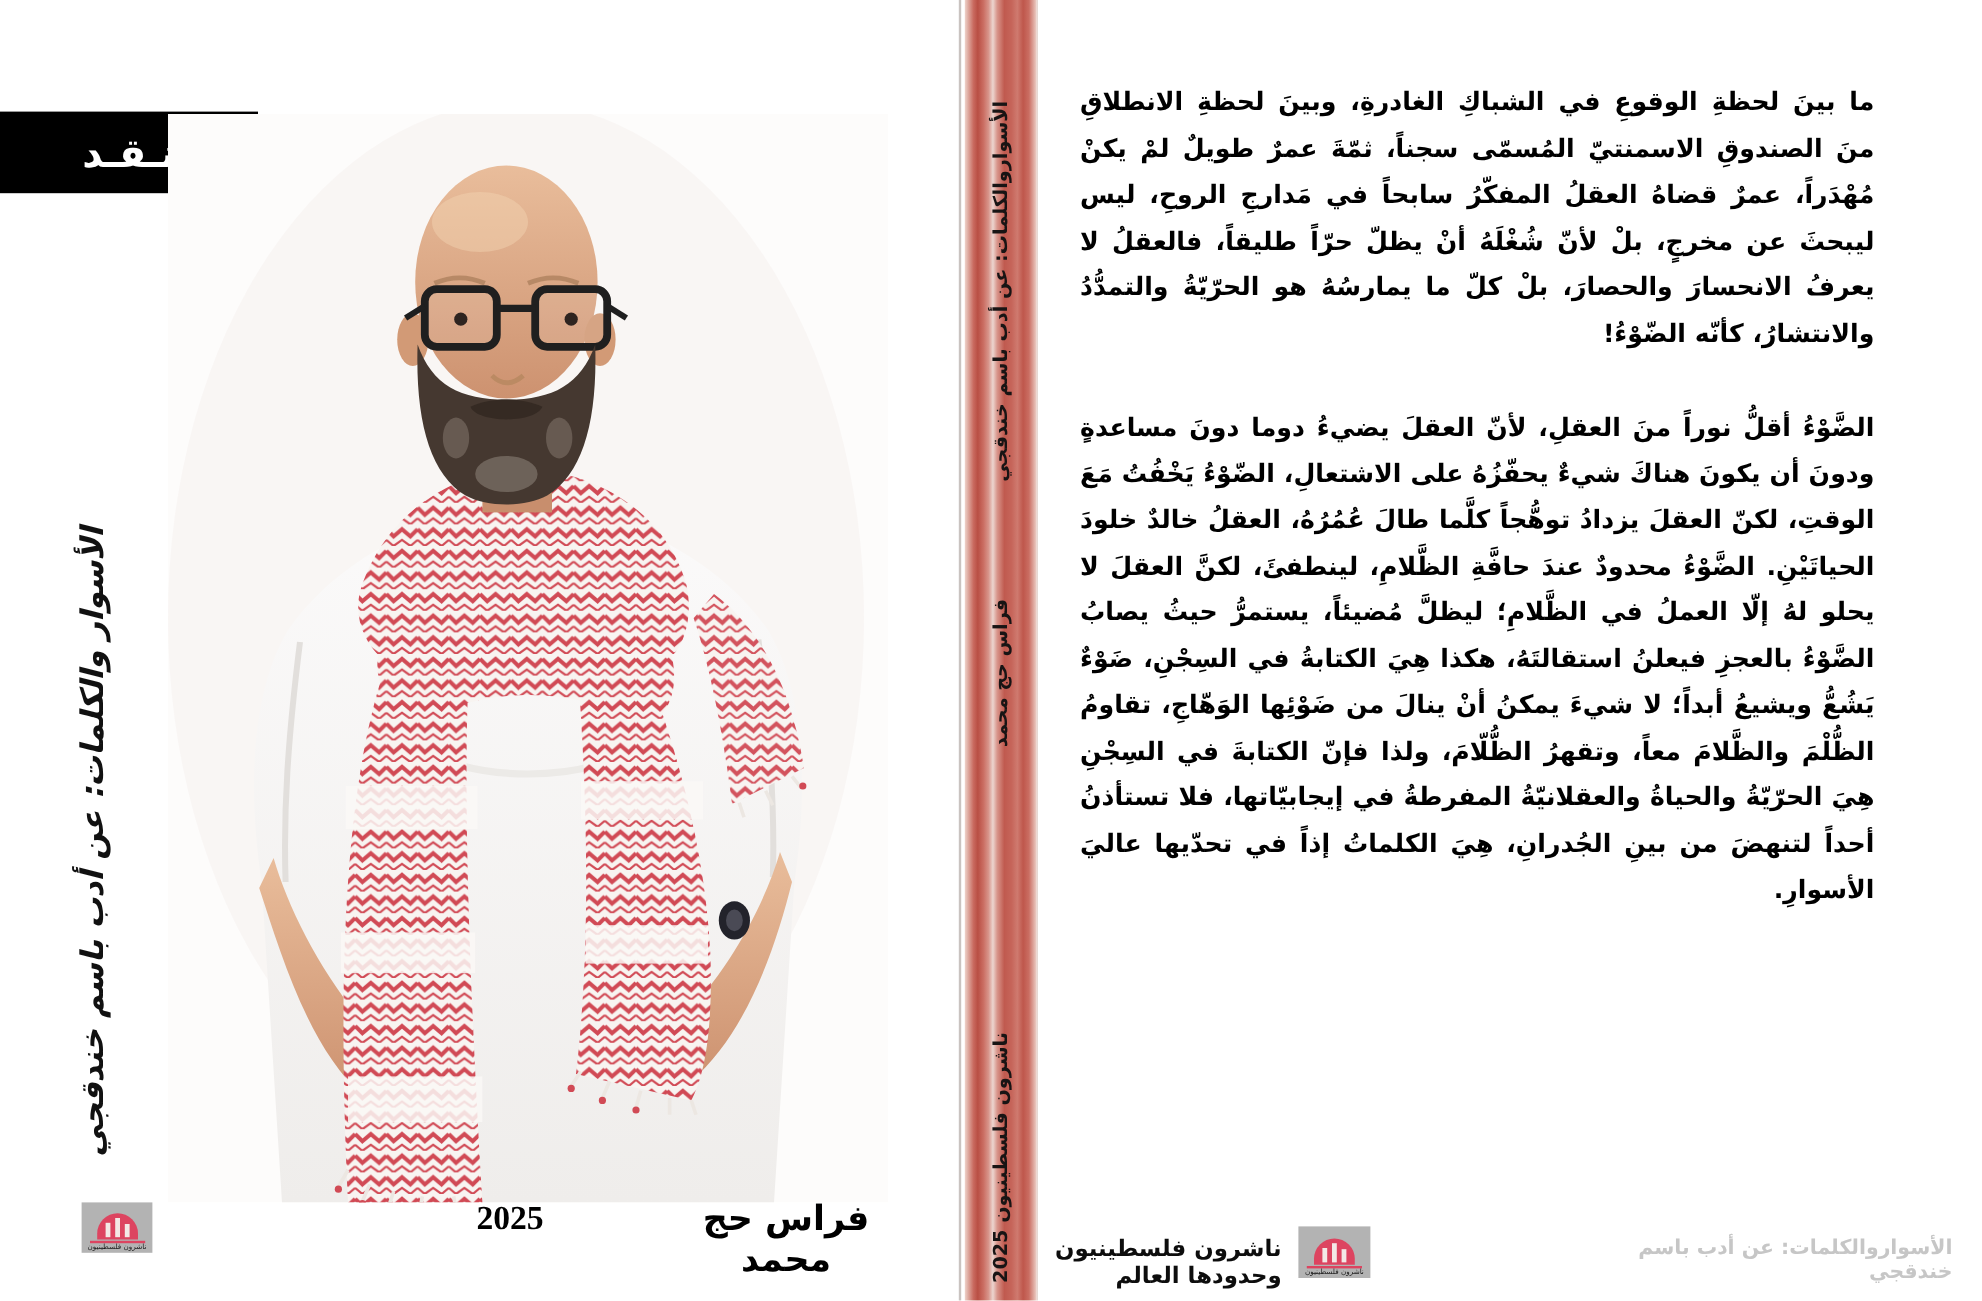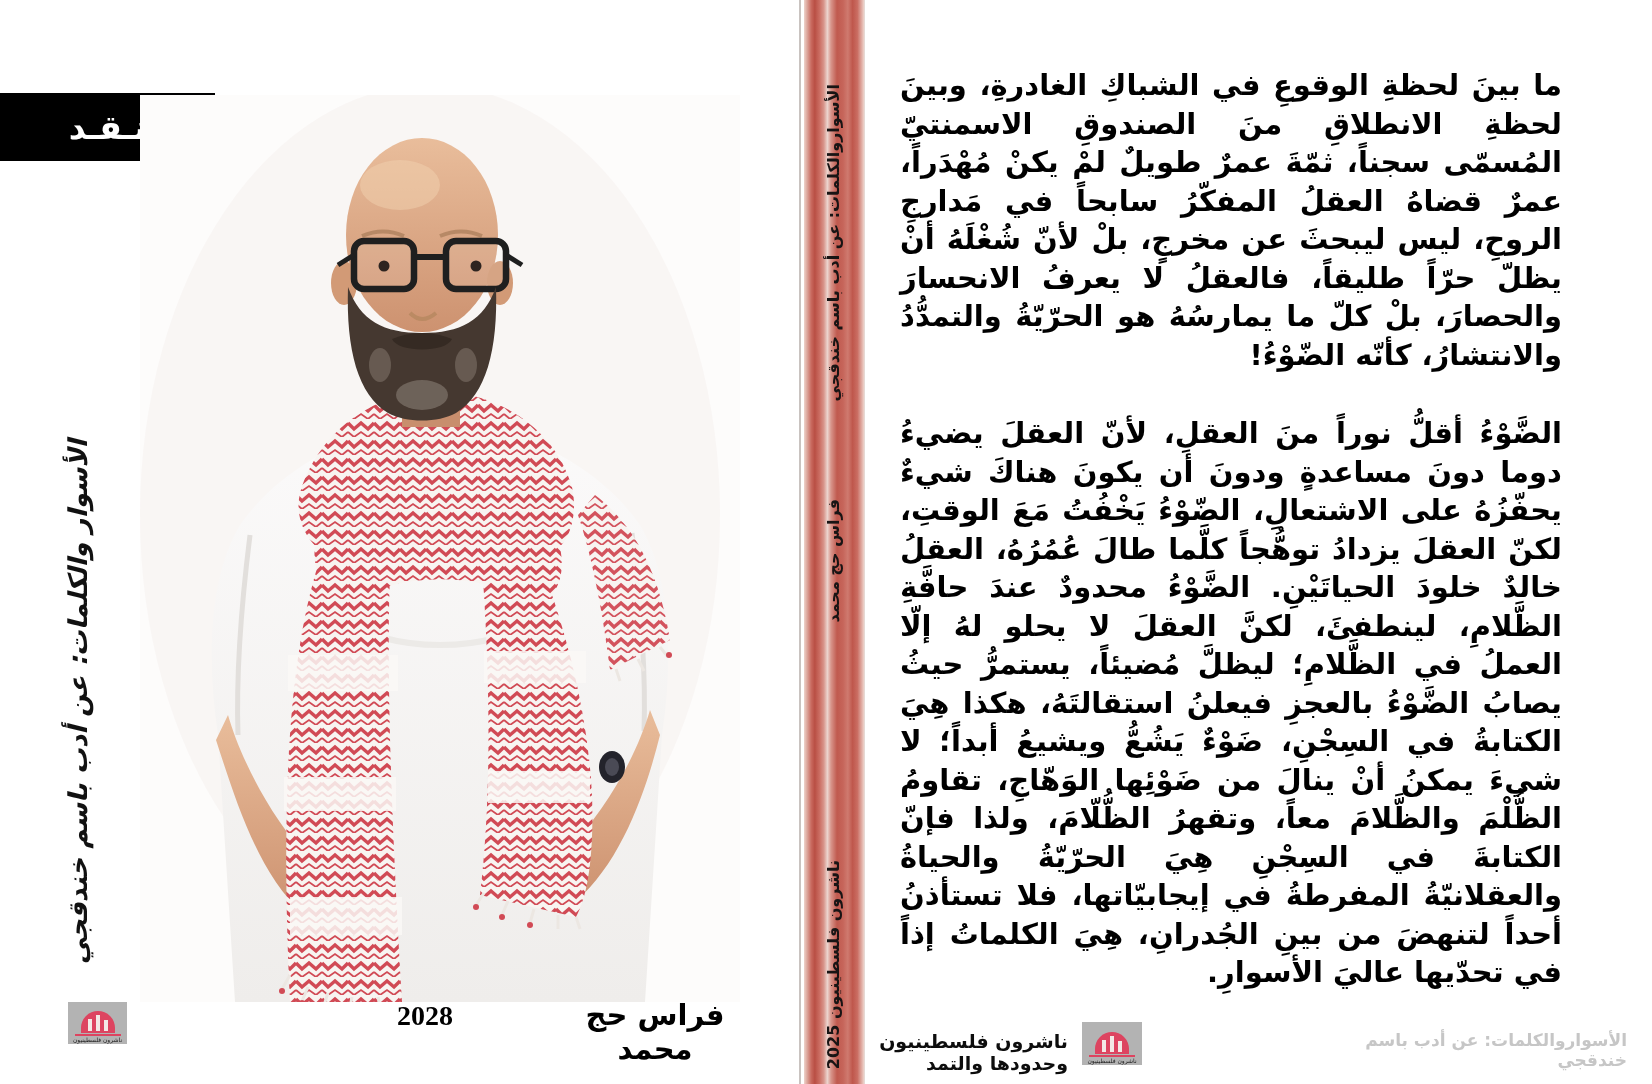--- a/index.html
+++ b/index.html
@@ -47,21 +47,21 @@
   .spine-edge-r{position:absolute;left:864px;top:0;width:1px;height:1084px;background:#e6d9d4;}
   .spine-text{position:absolute;height:22px;line-height:22px;transform:rotate(-90deg);
     transform-origin:center;text-align:center;direction:rtl;white-space:nowrap;
     font-weight:bold;font-size:16px;color:#181414;}
   .spine-title-box{left:716px;top:191px;width:236px;}
   .spine-author-box{left:780px;top:542px;width:108px;}
   .spine-pub-box{left:738px;top:945px;width:192px;}
 
   
   .blurb{position:absolute;left:900px;top:66px;width:662px;direction:rtl;
-    text-align:justify;font-size:29px;font-weight:bold;line-height:38.5px;color:#000;}
+    text-align:justify;font-size:21px;font-weight:bold;line-height:38.5px;color:#000;}
   .blurb p{margin:0 0 38px 0;}
   .blurb p:last-child{margin-bottom:0;margin-top:40px;}
   .front-pub-line{position:absolute;left:808px;top:1030px;width:260px;direction:rtl;
     text-align:right;font-size:19px;font-weight:bold;color:#0d0d0d;}
   .footer-title{position:absolute;left:1337px;top:1030px;width:290px;direction:rtl;
     text-align:right;font-size:17px;font-weight:600;color:var(--footer-gray,#c6c6c6);}
 </style>
 </head>
 <body>
 
@@ -171,21 +171,21 @@
           <circle cx="390" cy="830" r="3"></circle>
             <circle cx="529" cy="560" r="3"></circle>
         </g>
       </svg>
     </div>
 
     <div class="vertical-title-box">
       <span class="cal">الأسوار والكلمات: عن أدب باسم خندقجي</span>
     </div>
 
-    <div class="back-year">2028</div>
+    <div class="back-year">2025</div>
     <div class="back-author">فراس حج محمد</div>
 
     <div class="pub-logo logo-back">
       <span class="dome">
           <i class="m1"></i>
           <i class="m2"></i>
           <i class="m3"></i>
         </span>
       <span class="base"></span>
       <span class="caption">ناشرون فلسطينيون</span>
@@ -210,17 +210,17 @@
     <div class="pub-logo logo-front">
       <span class="dome">
           <i class="m1"></i>
           <i class="m2"></i>
           <i class="m3"></i>
         </span>
       <span class="base"></span>
       <span class="caption">ناشرون فلسطينيون</span>
     </div>
 
-    <div class="front-pub-line">ناشرون فلسطينيون وحدودها والتمد</div>
+    <div class="front-pub-line">ناشرون فلسطينيون وحدودها العالم</div>
     <div class="footer-title">الأسواروالكلمات: عن أدب باسم خندقجي</div>
   </div>
 
 </div>
 
 </body></html>

